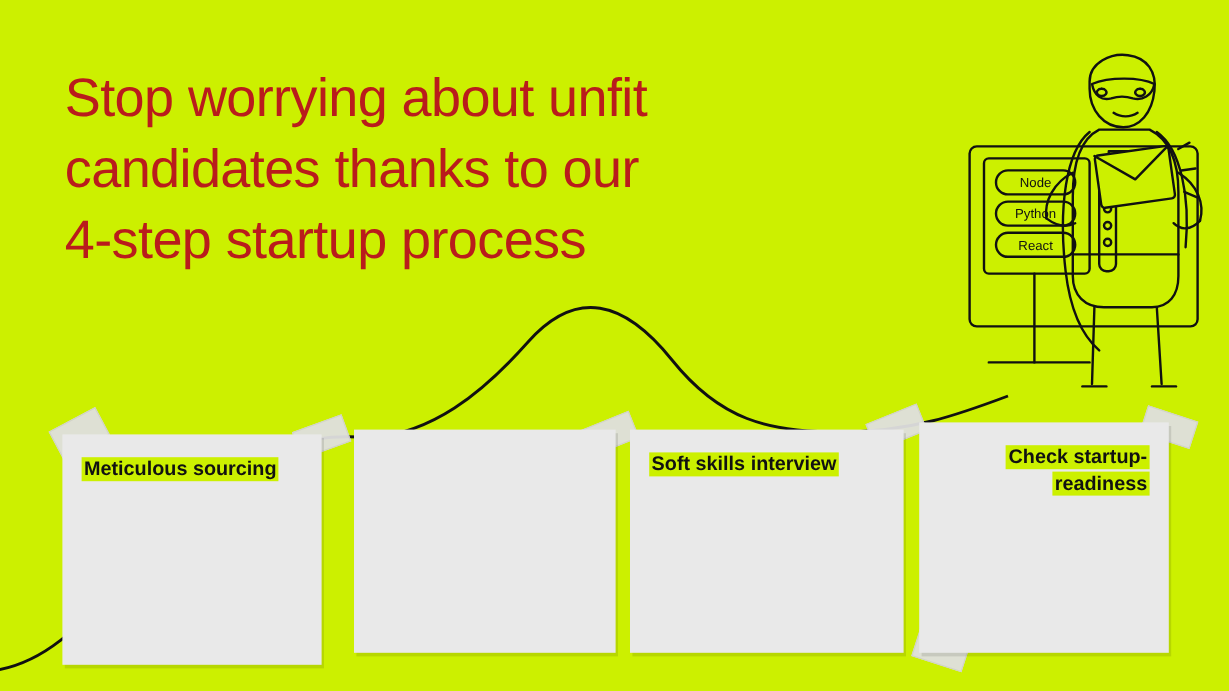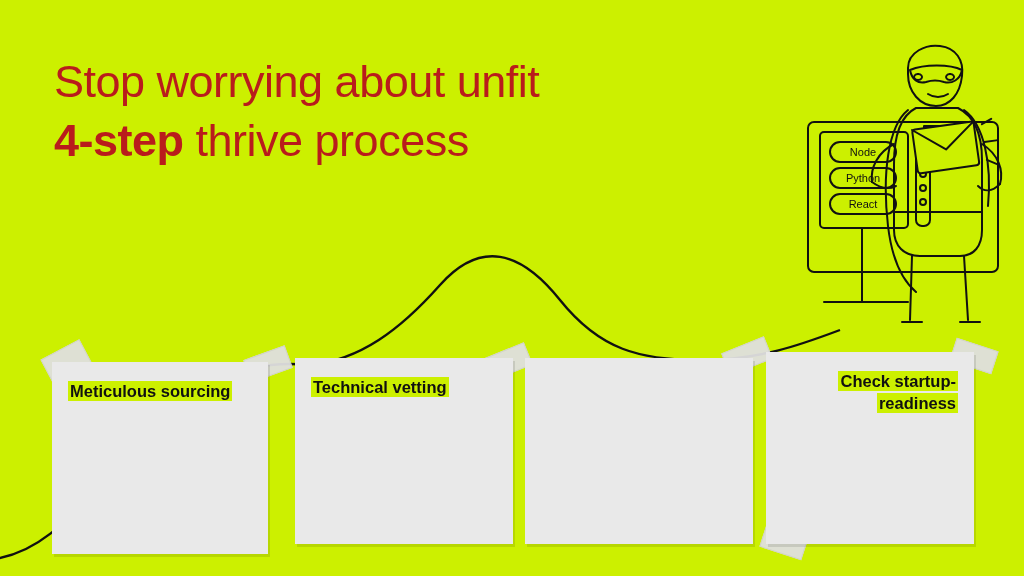--- a/index.html
+++ b/index.html
@@ -28,21 +28,21 @@
     left: 54px;
     top: 52px;
     width: 660px;
     color: #b91c1c;
     font-size: 45px;
     line-height: 59px;
     letter-spacing: -0.5px;
     font-weight: 400;
   }
   .headline .bold {
-    font-weight: 700;
+    font-weight: 400;
   }
 
   
   .curve-layer {
     position: absolute;
     left: 0;
     top: 0;
     width: 1024px;
     height: 576px;
     pointer-events: none;
@@ -117,22 +117,23 @@
 <div class="stage">
 
   <svg class="curve-layer" viewBox="0 0 1024 576" xmlns="http://www.w3.org/2000/svg">
     <path d="M-20 560 C 60 560, 100 470, 160 420 C 220 370, 260 360, 310 365" fill="none" stroke="#111111" stroke-width="2.4"></path>
     <path d="M310 365 C 360 360, 400 330, 440 285 C 480 240, 520 250, 560 300 C 600 350, 640 360, 700 360" fill="none" stroke="#111111" stroke-width="2.4"></path>
     <path d="M700 360 C 760 360, 800 345, 840 330" fill="none" stroke="#111111" stroke-width="2.4"></path>
   </svg>
 
   <div class="headline">
     <div>Stop worrying about unfit</div>
+    <div>candidates thanks to our</div>
     <div>
-      <span class="bold">4-step</span><span> thrive process</span>
+      <span class="bold">4-step</span><span> startup process</span>
     </div>
   </div>
 
   <svg class="illustration" viewBox="0 0 300 300" xmlns="http://www.w3.org/2000/svg">
     <g fill="none" stroke="#111111" stroke-width="2" stroke-linecap="round" stroke-linejoin="round">
 
       <rect x="96" y="88" width="190" height="150" rx="6"></rect>
       <rect x="108" y="98" width="88" height="96" rx="4"></rect>
 
       <rect x="118" y="108" width="66" height="20" rx="10"></rect>
@@ -200,26 +201,26 @@
 
   <div class="cards">
 
     <div class="card card-1">
       <div class="card-title-wrap">
         <span class="card-title">Meticulous sourcing</span>
       </div>
     </div>
 
     <div class="card card-2">
+    </div>
+
+    <div class="card card-3">
       <div class="card-title-wrap">
-        <span class="card-title">Technical vetting</span>
+        <span class="card-title">Soft skills interview</span>
       </div>
-    </div>
-
-    <div class="card card-3">
     </div>
 
     <div class="card card-4">
       <div class="card-title-wrap">
         <span class="card-title">Check startup-readiness</span>
       </div>
     </div>
 
   </div>
 </div>

